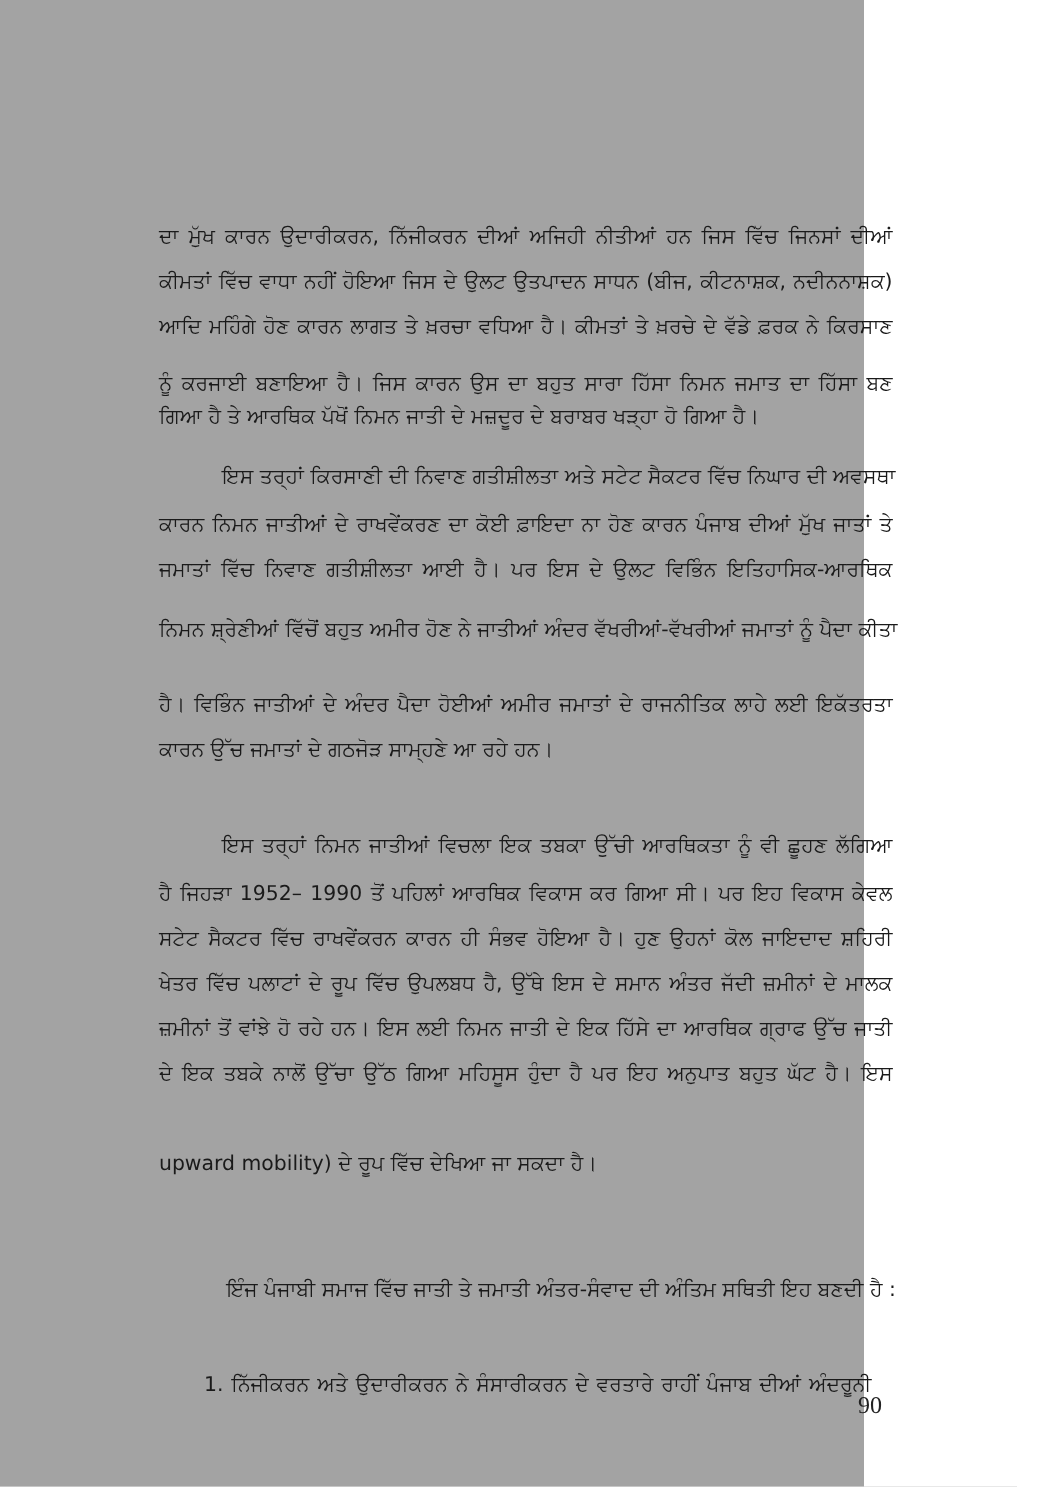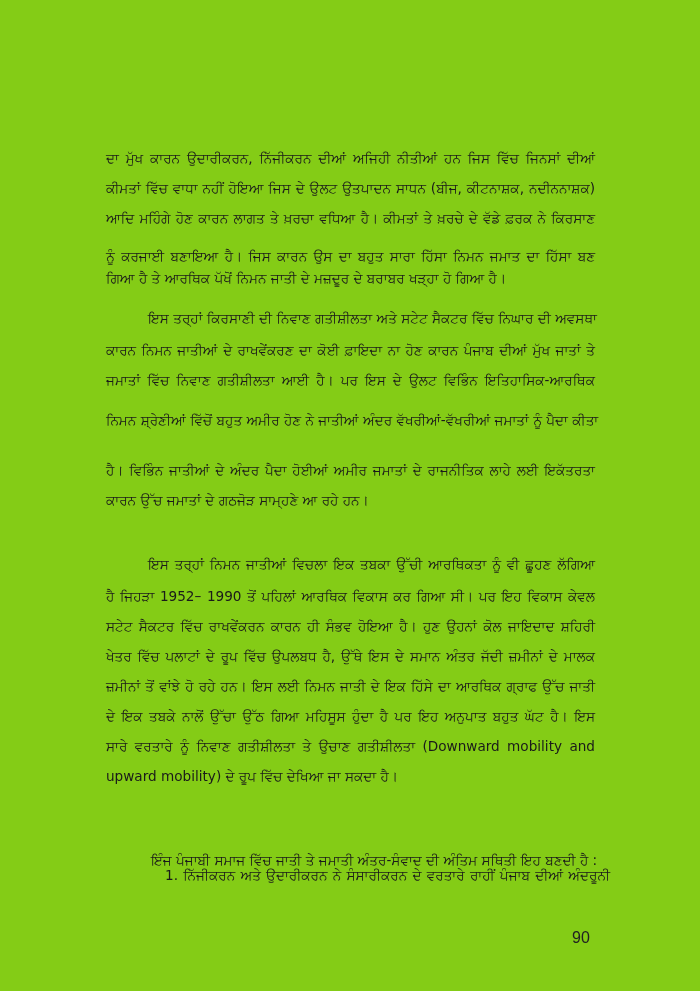--- a/index.html
+++ b/index.html
@@ -11,22 +11,22 @@
       width: 700px;
       height: 991px;
       position: relative;
       overflow: hidden;
       font-family: "DejaVu Sans", sans-serif;
       color: #1a1a1a;
     }
     .page {
       position: absolute;
       left: 0; top: 0;
-      width: 700px; height: 991px;
-      background: #84cc16;
+      width: 576px; height: 991px;
+      background: #a3a3a3;
     }
     .line {
       position: absolute;
       left: 106px;
       width: 489px;
       height: 24px;
       font-size: 13.6px;
       line-height: 24px;
       white-space: nowrap;
       text-align: justify;
@@ -34,28 +34,29 @@
       overflow: visible;
     }
     .line.last {
       text-align-last: left;
     }
     .line.indent {
       left: 148px;
       width: 447px;
     }
     .line.item {
-      left: 165px;
+      left: 136px;
       width: 445px;
+      margin-top: 48px;
     }
     .page-number {
       position: absolute;
       left: 572px;
       top: 929px;
-      font-family: Liberation Sans, sans-serif;
+      font-family: Liberation Serif, serif;
       font-size: 16px;
       color: #222;
     }
   </style>
 </head>
 <body>
 
 <div class="page">
 
   <div class="line" style="top:146px;">ਦਾ ਮੁੱਖ ਕਾਰਨ ਉਦਾਰੀਕਰਨ, ਨਿੱਜੀਕਰਨ ਦੀਆਂ ਅਜਿਹੀ ਨੀਤੀਆਂ ਹਨ ਜਿਸ ਵਿੱਚ ਜਿਨਸਾਂ ਦੀਆਂ</div>
@@ -70,21 +71,20 @@
   <div class="line" style="top:408px;">ਨਿਮਨ ਸ਼੍ਰੇਣੀਆਂ ਵਿੱਚੋਂ ਬਹੁਤ ਅਮੀਰ ਹੋਣ ਨੇ ਜਾਤੀਆਂ ਅੰਦਰ ਵੱਖਰੀਆਂ-ਵੱਖਰੀਆਂ ਜਮਾਤਾਂ ਨੂੰ ਪੈਦਾ ਕੀਤਾ</div>
   <div class="line" style="top:458px;">ਹੈ। ਵਿਭਿੰਨ ਜਾਤੀਆਂ ਦੇ ਅੰਦਰ ਪੈਦਾ ਹੋਈਆਂ ਅਮੀਰ ਜਮਾਤਾਂ ਦੇ ਰਾਜਨੀਤਿਕ ਲਾਹੇ ਲਈ ਇਕੱਤਰਤਾ</div>
   <div class="line last" style="top:488px;">ਕਾਰਨ ਉੱਚ ਜਮਾਤਾਂ ਦੇ ਗਠਜੋੜ ਸਾਮ੍ਹਣੇ ਆ ਰਹੇ ਹਨ।</div>
 
   <div class="line indent" style="top:552px;">ਇਸ ਤਰ੍ਹਾਂ ਨਿਮਨ ਜਾਤੀਆਂ ਵਿਚਲਾ ਇਕ ਤਬਕਾ ਉੱਚੀ ਆਰਥਿਕਤਾ ਨੂੰ ਵੀ ਛੂਹਣ ਲੱਗਿਆ</div>
   <div class="line" style="top:584px;">ਹੈ ਜਿਹੜਾ 1952– 1990 ਤੋਂ ਪਹਿਲਾਂ ਆਰਥਿਕ ਵਿਕਾਸ ਕਰ ਗਿਆ ਸੀ। ਪਰ ਇਹ ਵਿਕਾਸ ਕੇਵਲ</div>
   <div class="line" style="top:614px;">ਸਟੇਟ ਸੈਕਟਰ ਵਿੱਚ ਰਾਖਵੇਂਕਰਨ ਕਾਰਨ ਹੀ ਸੰਭਵ ਹੋਇਆ ਹੈ। ਹੁਣ ਉਹਨਾਂ ਕੋਲ ਜਾਇਦਾਦ ਸ਼ਹਿਰੀ</div>
   <div class="line" style="top:644px;">ਖੇਤਰ ਵਿੱਚ ਪਲਾਟਾਂ ਦੇ ਰੂਪ ਵਿੱਚ ਉਪਲਬਧ ਹੈ, ਉੱਥੇ ਇਸ ਦੇ ਸਮਾਨ ਅੰਤਰ ਜੱਦੀ ਜ਼ਮੀਨਾਂ ਦੇ ਮਾਲਕ</div>
   <div class="line" style="top:674px;">ਜ਼ਮੀਨਾਂ ਤੋਂ ਵਾਂਝੇ ਹੋ ਰਹੇ ਹਨ। ਇਸ ਲਈ ਨਿਮਨ ਜਾਤੀ ਦੇ ਇਕ ਹਿੱਸੇ ਦਾ ਆਰਥਿਕ ਗ੍ਰਾਫ ਉੱਚ ਜਾਤੀ</div>
   <div class="line" style="top:704px;">ਦੇ ਇਕ ਤਬਕੇ ਨਾਲੋਂ ਉੱਚਾ ਉੱਠ ਗਿਆ ਮਹਿਸੂਸ ਹੁੰਦਾ ਹੈ ਪਰ ਇਹ ਅਨੁਪਾਤ ਬਹੁਤ ਘੱਟ ਹੈ। ਇਸ</div>
-  <div class="line" style="top:734px;">ਸਾਰੇ ਵਰਤਾਰੇ ਨੂੰ ਨਿਵਾਣ ਗਤੀਸ਼ੀਲਤਾ ਤੇ ਉਚਾਣ ਗਤੀਸ਼ੀਲਤਾ (Downward mobility and</div>
   <div class="line last" style="top:764px;">upward mobility) ਦੇ ਰੂਪ ਵਿੱਚ ਦੇਖਿਆ ਜਾ ਸਕਦਾ ਹੈ।</div>
 
   <div class="line last" style="top:848px;margin-left:45px;">ਇੰਜ ਪੰਜਾਬੀ ਸਮਾਜ ਵਿੱਚ ਜਾਤੀ ਤੇ ਜਮਾਤੀ ਅੰਤਰ-ਸੰਵਾਦ ਦੀ ਅੰਤਿਮ ਸਥਿਤੀ ਇਹ ਬਣਦੀ ਹੈ :</div>
 
   <div class="line item" style="top:863px;">1. ਨਿੱਜੀਕਰਨ ਅਤੇ ਉਦਾਰੀਕਰਨ ਨੇ ਸੰਸਾਰੀਕਰਨ ਦੇ ਵਰਤਾਰੇ ਰਾਹੀਂ ਪੰਜਾਬ ਦੀਆਂ ਅੰਦਰੂਨੀ</div>
 
   <div class="page-number">90</div>
 </div>
 
 </body></html>

